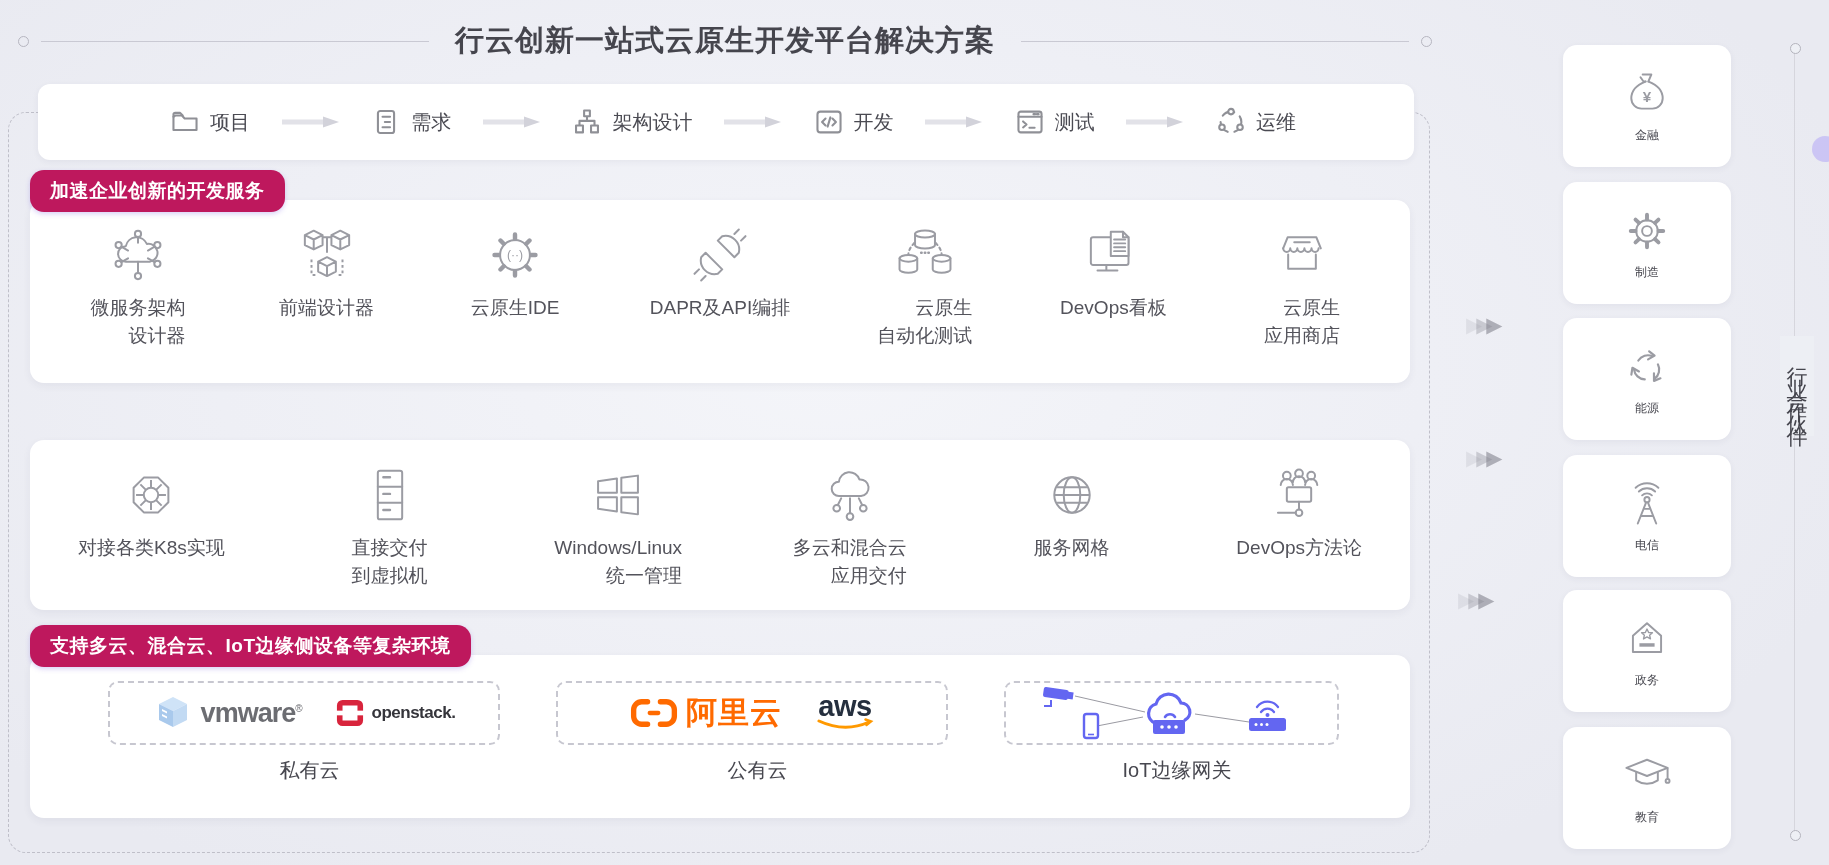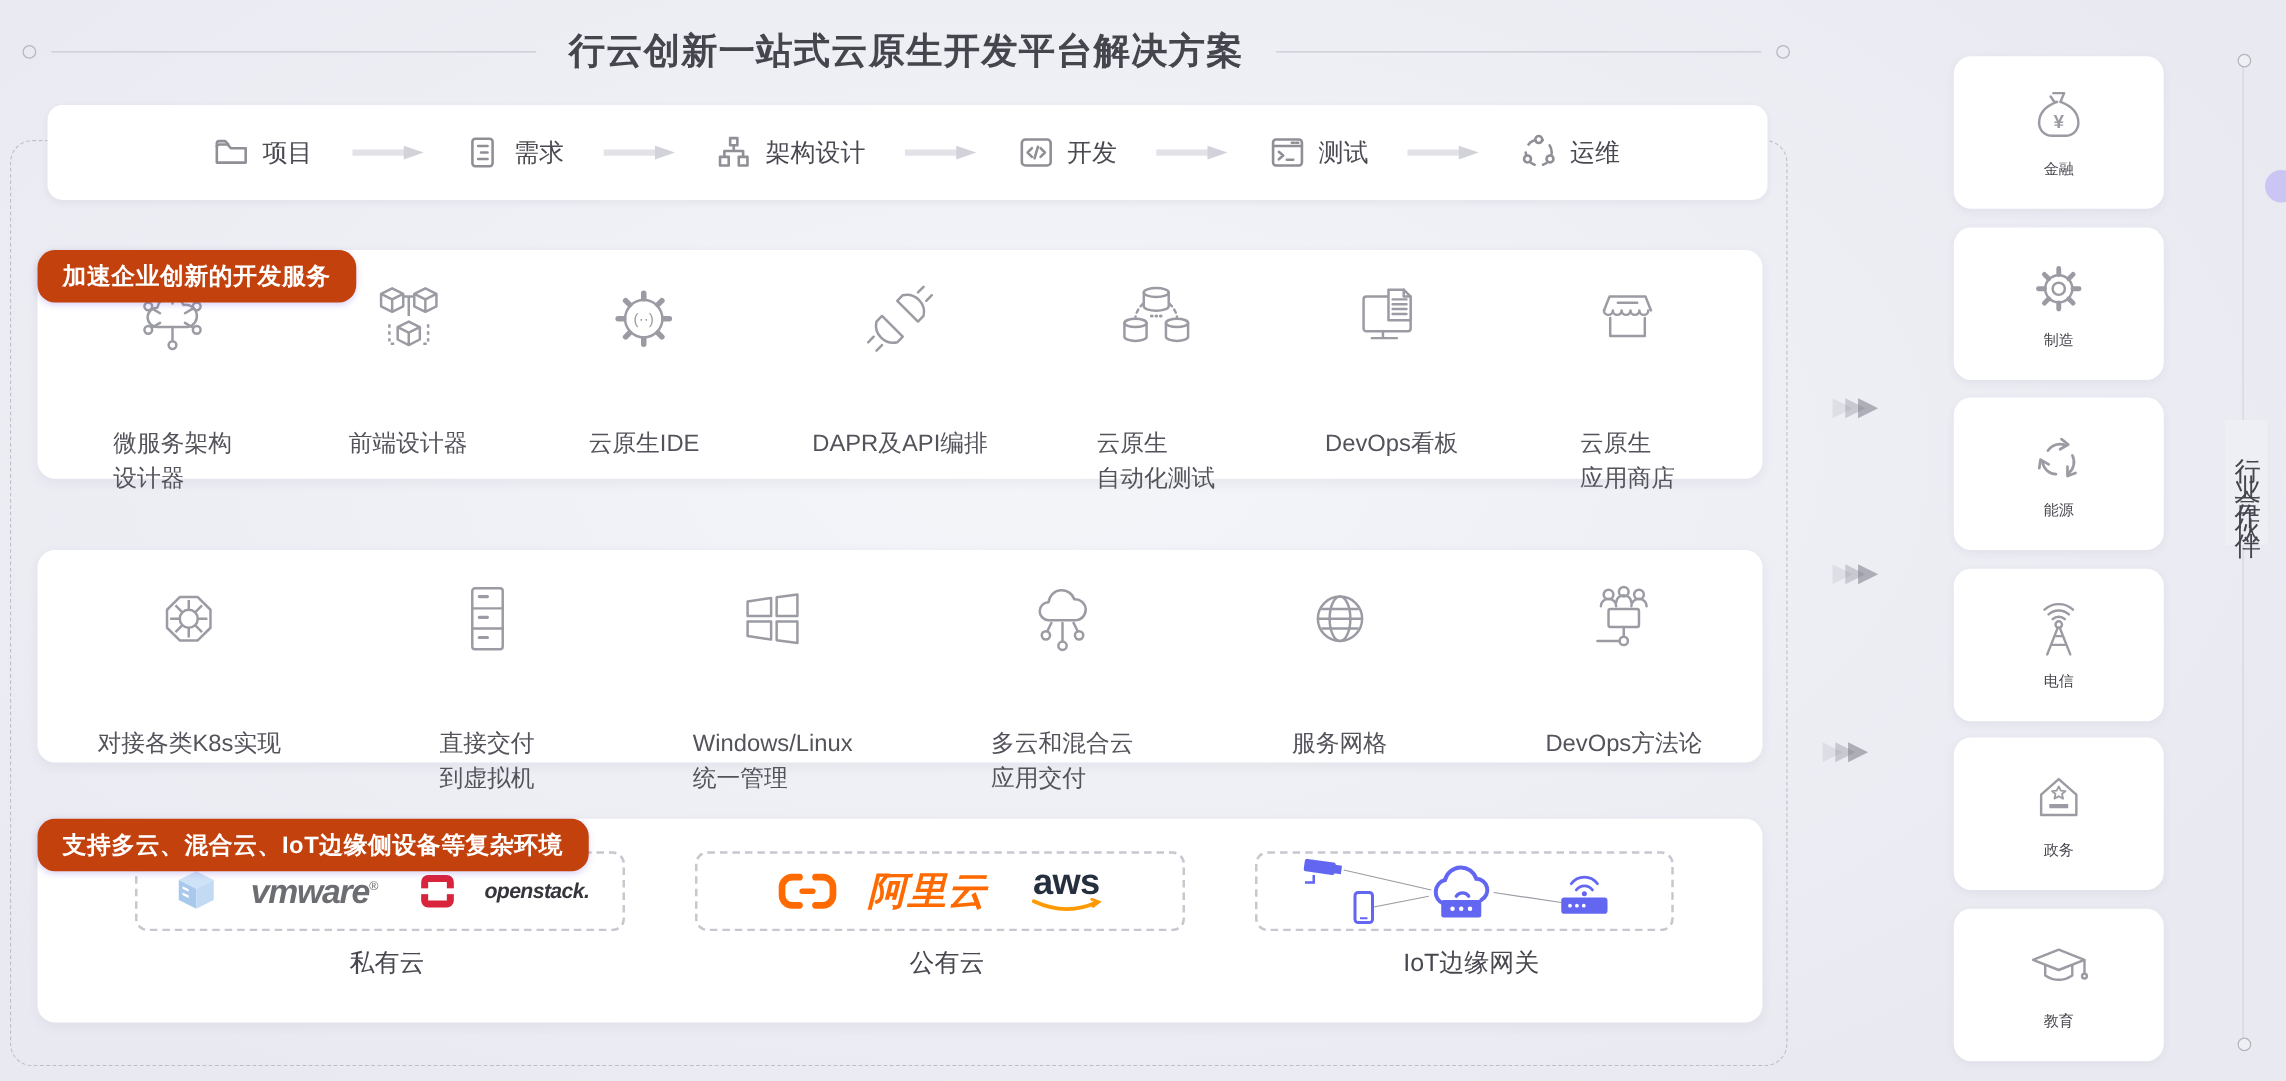--- a/index.html
+++ b/index.html
@@ -22,36 +22,36 @@
   .flow-step{display:flex;align-items:center;gap:10px;}
   .flow-label{font-size:20px;color:#4a4a52;}
   .flow-arrow{flex:0 0 auto;margin:0 6px;}
   
   .panel{position:absolute;left:30px;width:1380px;background:#fff;border-radius:14px;box-shadow:0 3px 9px rgba(50,50,90,.06);}
   .panel::before{content:"";position:absolute;left:22px;right:22px;top:16px;bottom:-15px;background:#fafafc;
     border-radius:16px;z-index:-1;box-shadow:0 2px 6px rgba(50,50,90,.05);}
   #panel-dev{top:200px;height:183px;}
   #panel-paas{top:440px;height:170px;}
   #panel-env{top:655px;height:163px;}
-  .badge{position:absolute;left:0;top:-30px;background:#c2410c;color:#fff;font-weight:700;font-size:19px;
-    padding:8px 20px;border-radius:14px;letter-spacing:.5px;box-shadow:0 2px 5px rgba(106,75,224,.25);margin-top:30px;}
+  .badge{position:absolute;left:0;top:-30px;background:#be185d;color:#fff;font-weight:700;font-size:19px;
+    padding:8px 20px;border-radius:14px;letter-spacing:.5px;box-shadow:0 2px 5px rgba(106,75,224,.25);}
   .items-row{display:flex;justify-content:space-between;align-items:flex-start;padding:24px 54px 0;}
   #panel-paas .items-row{padding:24px 48px 0;}
   .item{display:flex;flex-direction:column;align-items:center;gap:8px;min-width:108px;}
   .item svg{display:block;}
-  .item-label{font-size:19px;color:#53535b;text-align:left;line-height:1.45;white-space:pre-line;margin-top:48px;}
+  .item-label{font-size:19px;color:#53535b;text-align:right;line-height:1.45;white-space:pre-line;}
   
   .env-row{display:flex;align-items:flex-start;padding:26px 0 0 78px;gap:56px;}
   .env-group{display:flex;flex-direction:column;align-items:center;}
   .env-box{border:2px dashed #c7c7d0;border-radius:10px;height:64px;display:flex;align-items:center;justify-content:center;gap:34px;background:#fff;box-sizing:border-box;}
   .env-box.w1{width:392px;}
   .env-box.w2{width:392px;}
   .env-box.w3{width:335px;}
   .env-label{margin-top:12px;font-size:20px;color:#47474f;margin-left:11px;}
-  .logo{display:flex;align-items:center;gap:24px;font-style:italic;}
+  .logo{display:flex;align-items:center;gap:8px;}
   .vmware-text{font-size:27px;font-weight:700;color:#6c6d72;letter-spacing:-1px;}
   .vmware-text sup{font-size:10px;font-weight:400;}
   .openstack-text{font-size:17px;font-weight:700;color:#35353b;letter-spacing:-.5px;}
   .ali-text{font-size:31px;font-weight:600;color:#ff6a00;letter-spacing:1px;}
   .aws-wrap{display:flex;flex-direction:column;align-items:center;line-height:.8;}
   .aws-text{font-size:29px;font-weight:700;color:#252f3e;letter-spacing:-.5px;}
   
   .ff{position:absolute;display:flex;color:#84848f;font-size:21px;letter-spacing:-6px;font-family:"DejaVu Sans",sans-serif;}
   .ff span:nth-child(1){opacity:.14;}
   .ff span:nth-child(2){opacity:.34;}

